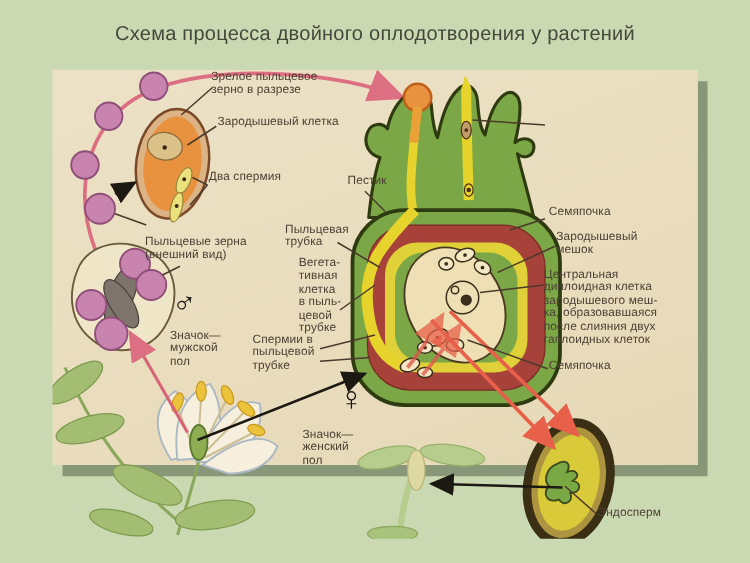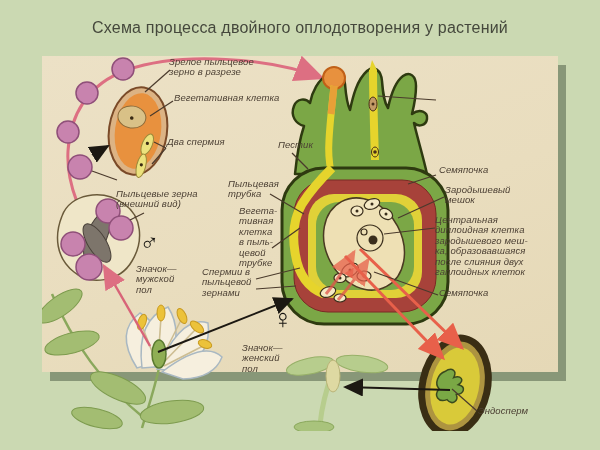--- a/index.html
+++ b/index.html
@@ -12,21 +12,20 @@
   .slide{position:absolute;inset:0;}
   .slide-title{
     position:absolute;left:0;right:0;top:19px;
     text-align:center;
     font-size:16px;font-weight:normal;color:#45483c;letter-spacing:.2px;
   }
   .paper{
     position:absolute;left:42px;top:56px;width:516px;height:316px;
     background:linear-gradient(160deg,#ece1c6 0%,#e9ddbe 55%,#e5d8b6 100%);
     box-shadow:8px 9px 0 rgba(82,96,72,.55);
-    font-style:italic;
   }
   .paper svg{position:absolute;left:0;top:0;}
   .lbl{
     position:absolute;
     font-size:9.5px;line-height:1.1;color:#4c4034;
     white-space:pre-line;letter-spacing:.1px;
   }
   .sym{
     position:absolute;color:#15130f;font-weight:bold;line-height:1;
   }
@@ -206,40 +205,40 @@
         <line x1="394" y1="119" x2="366" y2="128"></line>
         <line x1="402" y1="141" x2="356" y2="162"></line>
         <line x1="393" y1="172" x2="342" y2="178"></line>
         <line x1="396" y1="239" x2="332" y2="216"></line>
         <line x1="435" y1="355" x2="410" y2="333"></line>
       </g>
     </svg>
 
     <div class="lbl" style="left:127px;top:1px">Зрелое пыльцевое
 зерно в разрезе</div>
-    <div class="lbl" style="left:132px;top:37px">Вегетативная клетка</div>
+    <div class="lbl" style="left:132px;top:37px">Зародышевый клетка</div>
     <div class="lbl" style="left:125px;top:81px">Два спермия</div>
     <div class="lbl" style="left:74px;top:133px">Пыльцевые зерна
 (внешний вид)</div>
     <span class="sym sym-male">♂</span>
     <div class="lbl" style="left:94px;top:208px">Значок—
 мужской
 пол</div>
     <div class="lbl" style="left:236px;top:84px">Пестик</div>
     <div class="lbl" style="left:186px;top:123px">Пыльцевая
 трубка</div>
     <div class="lbl" style="left:197px;top:150px">Вегета-
 тивная
 клетка
 в пыль-
 цевой
 трубке</div>
     <div class="lbl" style="left:160px;top:211px">Спермии в
 пыльцевой
-зернами</div>
+трубке</div>
     <div class="lbl" style="left:397px;top:109px">Семяпочка</div>
     <div class="lbl" style="left:393px;top:159px">Центральная
 диплоидная клетка
 зародышевого меш-
 ка, образовавшаяся
 после слияния двух
 гаплоидных клеток</div>
     <div class="lbl" style="left:403px;top:129px">Зародышевый
 мешок</div>
     <div class="lbl" style="left:397px;top:232px">Семяпочка</div>

